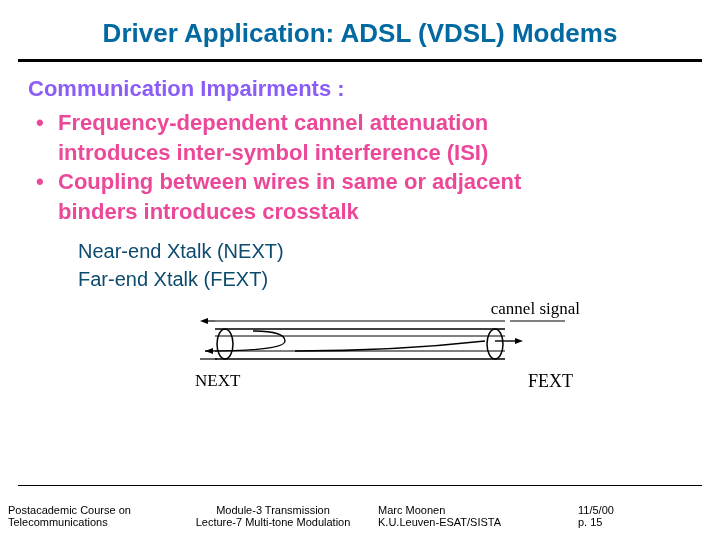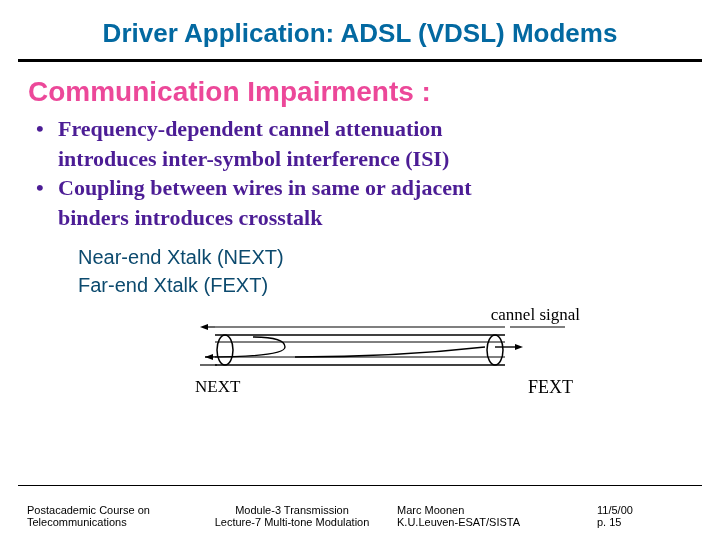--- a/index.html
+++ b/index.html
@@ -21,37 +21,36 @@
   }
   .hr-top {
     border: none;
     border-top: 3px solid #000;
     margin: 0 18px 14px 18px;
   }
   .content {
     padding: 0 28px 0 28px;
   }
   .comm-head {
-    font-size: 28px;
+    font-size: 22px;
     font-weight: bold;
-    color: #ec4899;
+    color: #8b5cf6;
     margin-bottom: 6px;
   }
   .bullets {
     list-style: none;
     padding-left: 8px;
   }
   .bullets li {
     font-size: 22px;
     font-weight: bold;
-    color: #4c1d95;
+    color: #ec4899;
     line-height: 1.35;
     position: relative;
     padding-left: 22px;
-    font-family: Liberation Serif, serif;
   }
   .bullets li::before {
     content: "•";
     position: absolute;
     left: 0;
     top: 0;
   }
   .bullet-sub {
     display: block;
   }
@@ -98,21 +97,21 @@
     right: 18px;
     bottom: 54px;
   }
   .footer {
     position: absolute;
     left: 0;
     right: 0;
     bottom: 12px;
     display: flex;
     align-items: flex-start;
-    padding: 0 27px;
+    padding: 0 8px;
     font-size: 11px;
     color: #000;
   }
   .footer-col1 { width: 160px; }
   .footer-col2 { width: 210px; text-align: center; }
   .footer-col3 { width: 200px; }
   .footer-col4 { flex: 1; text-align: left; }
 </style>
 </head>
 <body>

